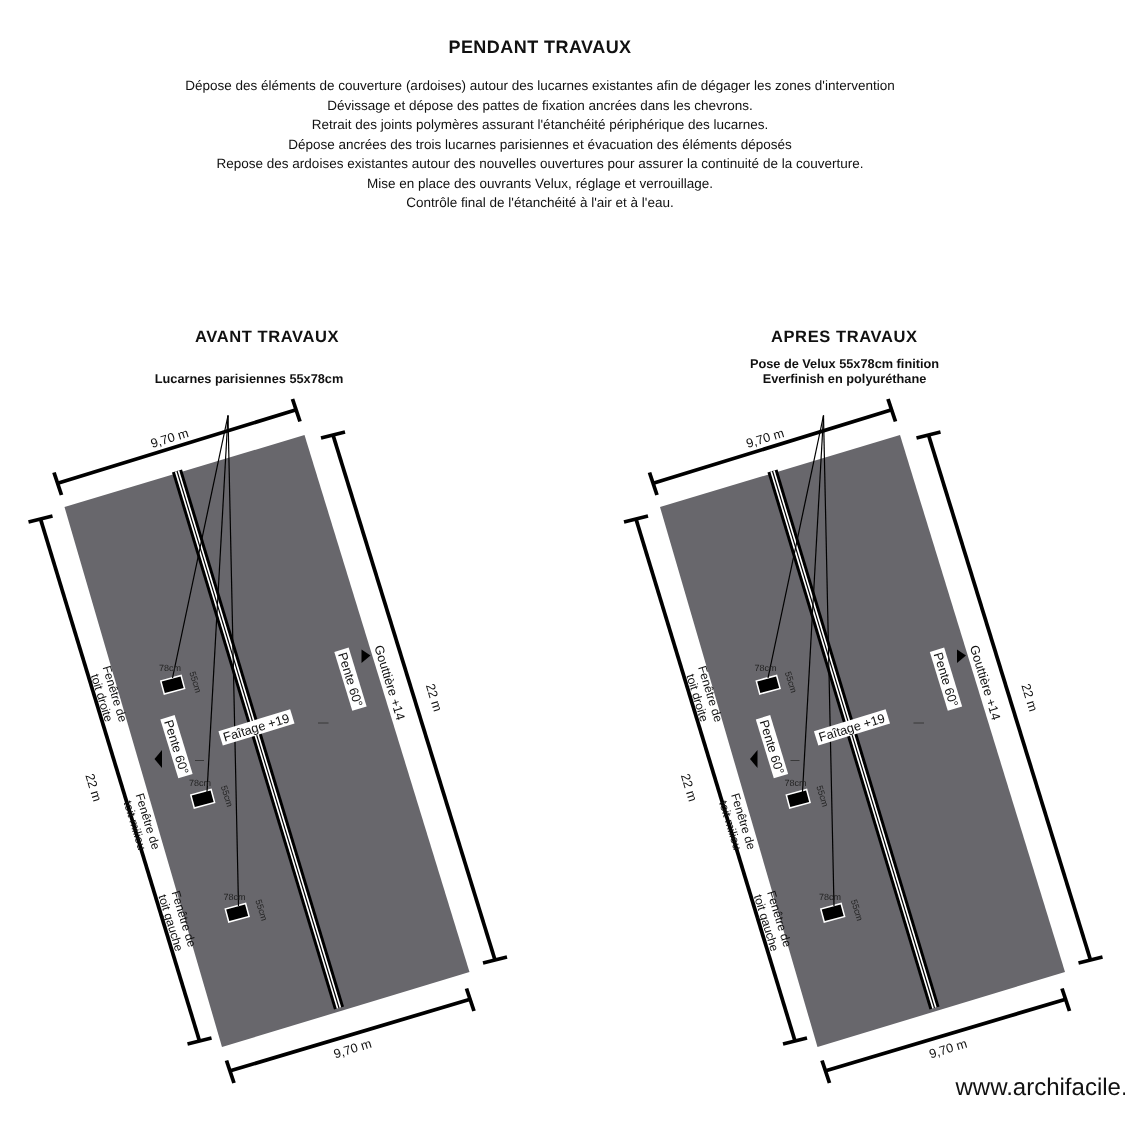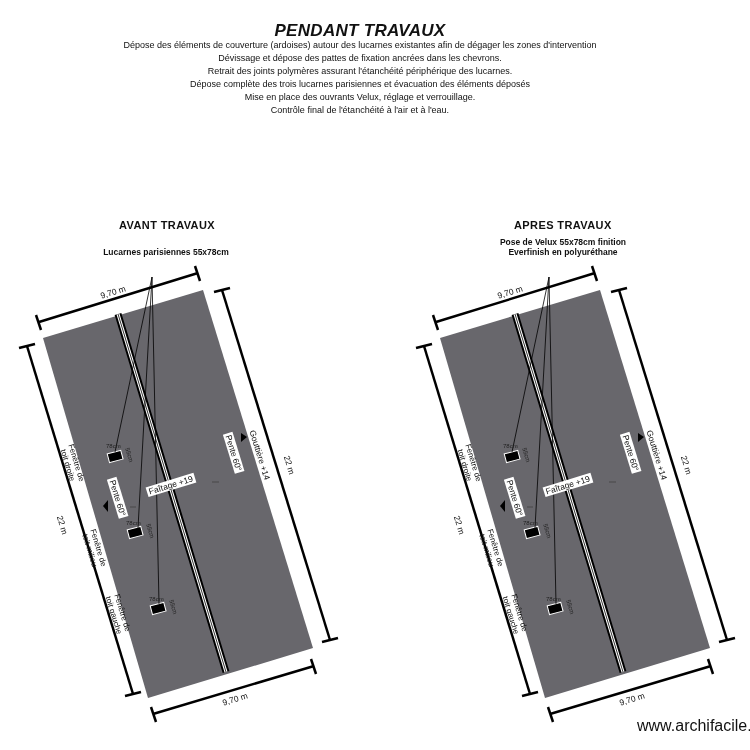--- a/index.html
+++ b/index.html
@@ -1,38 +1,39 @@
 <!DOCTYPE html>
 <html><head>
 <meta charset="utf-8">
 <style>
   html,body{margin:0;padding:0;background:#fff;}
   body{width:750px;height:750px;position:relative;overflow:hidden;font-family:"Liberation Sans",sans-serif;color:#111;}
   .notes{position:absolute;left:120px;top:26px;width:480px;text-align:center;font-size:9px;line-height:10.5px;}
-  .notes .title{font-weight:bold;font-size:17px;margin-bottom:3px;letter-spacing:0.3px;font-style:italic;}
+  .notes .title{font-weight:bold;font-size:12px;margin-bottom:15px;letter-spacing:0.3px;}
   .notes .line{margin-bottom:2.5px;}
   .sec-title{position:absolute;font-weight:bold;font-size:11px;letter-spacing:0.4px;}
   .callout{position:absolute;font-size:8.5px;text-align:center;line-height:10px;font-weight:bold;}
   .watermark{position:absolute;left:637px;top:717px;font-size:16px;}
   svg{position:absolute;left:0;top:0;}
 </style>
 </head>
 <body>
 
 <div class="notes">
   <div class="title">PENDANT TRAVAUX</div>
   <div class="line">Dépose des éléments de couverture (ardoises) autour des lucarnes existantes afin de dégager les zones d'intervention</div>
   <div class="line">Dévissage et dépose des pattes de fixation ancrées dans les chevrons.</div>
   <div class="line">Retrait des joints polymères assurant l'étanchéité périphérique des lucarnes.</div>
-  <div class="line">Dépose complète des trois lucarnes parisiennes et évacuation des éléments déposés</div>
+  <div class="line">Dépose ancrées des trois lucarnes parisiennes et évacuation des éléments déposés</div>
+  <div class="line">Repose des ardoises existantes autour des nouvelles ouvertures pour assurer la continuité de la couverture.</div>
   <div class="line">Mise en place des ouvrants Velux, réglage et verrouillage.</div>
   <div class="line">Contrôle final de l'étanchéité à l'air et à l'eau.</div>
 </div>
 
-<div class="sec-title" style="left:119px;top:219px;">AVANT TRAVAUX</div>
+<div class="sec-title" style="left:130px;top:219px;">AVANT TRAVAUX</div>
 <div class="sec-title" style="left:514px;top:219px;">APRES TRAVAUX</div>
 
 <div class="callout" style="left:96px;top:247px;width:140px;">Lucarnes parisiennes 55x78cm</div>
 <div class="callout" style="left:488px;top:237px;width:150px;">
   <div>Pose de Velux 55x78cm  finition</div>
   <div>Everfinish en polyuréthane</div>
 </div>
 
 <svg width="750" height="750" viewBox="0 0 750 750">
   <defs>

